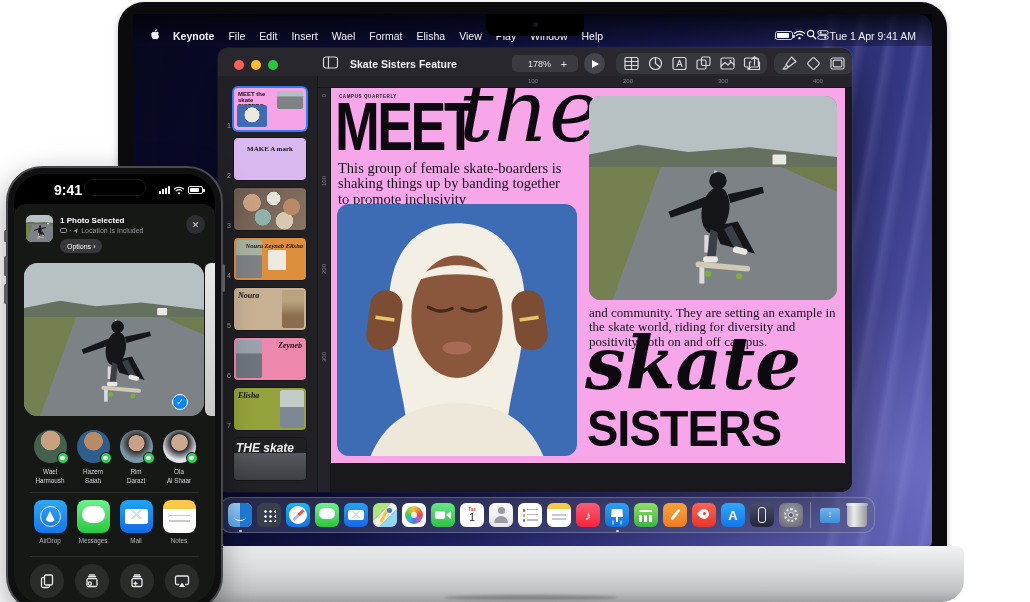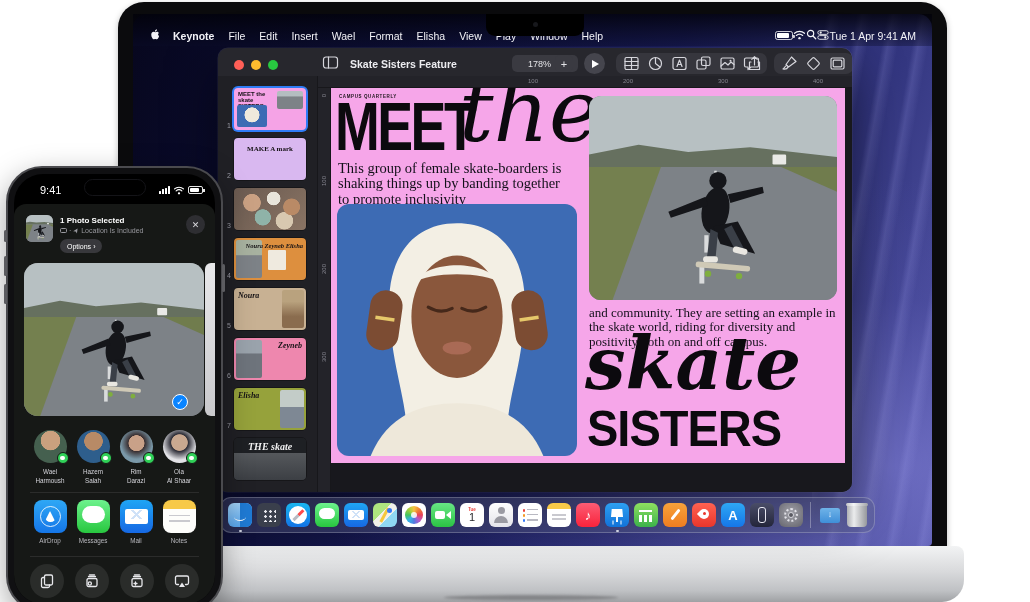--- a/index.html
+++ b/index.html
@@ -68,21 +68,21 @@
   .t5{background:#c8b193}
   .t5::before{content:"";position:absolute;right:2px;top:2px;width:22px;height:38px;border-radius:2px;background:linear-gradient(180deg,#b9a27e 30%,#8a6c4e 70%)}
   .t5 .tt{left:4px;top:4px;font-size:8px;font-style:italic;font-family:"Liberation Serif",serif}
   .t6{background:#ee87ae}
   .t6::before{content:"";position:absolute;left:2px;top:2px;width:26px;height:38px;border-radius:2px;background:linear-gradient(180deg,#9aa3ac 35%,#6e747c 36%)}
   .t6 .tt{right:4px;top:4px;font-size:8px;font-style:italic;font-family:"Liberation Serif",serif}
   .t7{background:#96a23b}
   .t7::before{content:"";position:absolute;right:2px;top:2px;width:24px;height:38px;border-radius:2px;background:linear-gradient(180deg,#c3ccc8 45%,#7e8894 46%)}
   .t7 .tt{left:4px;top:4px;font-size:8px;font-style:italic;font-family:"Liberation Serif",serif}
   .t8{background:linear-gradient(180deg,#1e2024 35%,#55585c 36%,#3c3f44)}
-  .t8 .tt{left:14px;top:4px;font-size:10px;color:#f2f2f2;font-style:italic;font-family:Liberation Serif, serif}
+  .t8 .tt{left:2px;top:4px;font-size:12px;color:#f2f2f2;font-style:italic;font-family:Liberation Sans, sans-serif}
 
   
   .hruler{position:absolute;left:100px;top:28px;right:0;height:12px;background:#232329;border-bottom:1px solid #17171b;color:#84848e;font-size:6px}
   .hruler span{position:absolute;top:2px}
   .ht0{left:210px}.ht1{left:305px}.ht2{left:400px}.ht3{left:495px}
   .vruler{position:absolute;left:100px;top:40px;bottom:0;width:13px;background:#232329;border-right:1px solid #17171b;color:#84848e;font-size:6px}
   .vruler span{position:absolute;left:3px;writing-mode:vertical-rl;transform:rotate(180deg)}
   .vt0{top:6px}.vt1{top:88px}.vt2{top:176px}.vt3{top:264px}
 
   
@@ -162,21 +162,21 @@
   .d-trash{width:20px;background:linear-gradient(90deg,#aeb0b4,#ebeced 35%,#96989c);border-radius:3px 3px 4px 4px}
   .d-trash::before{content:"";position:absolute;left:-1px;right:-1px;top:0;height:3px;background:linear-gradient(90deg,#c2c4c8,#f4f5f6 35%,#a2a4a8);border-radius:2px}
 
   
   .iphone{position:absolute;left:6px;top:166px;width:217px;height:446px;background:#101012;border:2.5px solid #4a4a4e;border-radius:36px;box-shadow:0 10px 30px rgba(0,0,0,.35);z-index:10}
   .ibtn{position:absolute;left:-4px;width:3px;background:#5c5c60;border-radius:2px}
   .ib1{top:62px;height:12px}.ib2{top:88px;height:20px}.ib3{top:116px;height:20px}
   .ibtn.right{left:auto;right:-4px;top:96px;height:28px}
   .iscreen{position:absolute;inset:6px;border-radius:29px;overflow:hidden;background:#000}
   .istatus{position:absolute;left:0;right:0;top:8px;height:16px;display:flex;align-items:center;color:#fff;z-index:3}
-  .itime{position:absolute;left:26px;font-size:11px;font-weight:normal}
+  .itime{position:absolute;left:40px;font-size:14px;font-weight:bold}
   .island{position:absolute;left:50%;top:5px;transform:translateX(-50%);width:62px;height:17px;border-radius:9px;background:#000;border:1px solid #141418;z-index:4}
   .istat-icons{position:absolute;right:12px;display:flex;align-items:center;gap:3px}
   .sigbars{display:flex;align-items:flex-end;gap:1px}
   .sigbars i{width:2px;background:#fff;border-radius:.5px;display:block}
   .pbatt{width:15px;height:7.5px;border:1px solid rgba(255,255,255,.9);border-radius:2px;position:relative}
   .pbatt i{position:absolute;left:1px;top:1px;bottom:1px;width:9px;background:#fff;border-radius:1px}
   .pbatt::after{content:"";position:absolute;right:-2.5px;top:2px;width:1.5px;height:2.5px;background:rgba(255,255,255,.9)}
   .sheet{position:absolute;left:0;right:0;top:30px;bottom:0;background:#161816;border-radius:12px 12px 0 0}
   .sheet-thumb{position:absolute;left:12px;top:11px;width:27px;height:27px;border-radius:6px;overflow:hidden}
   .sheet-title{position:absolute;left:46px;top:12px;font-size:8px;font-weight:bold;color:#fff}

